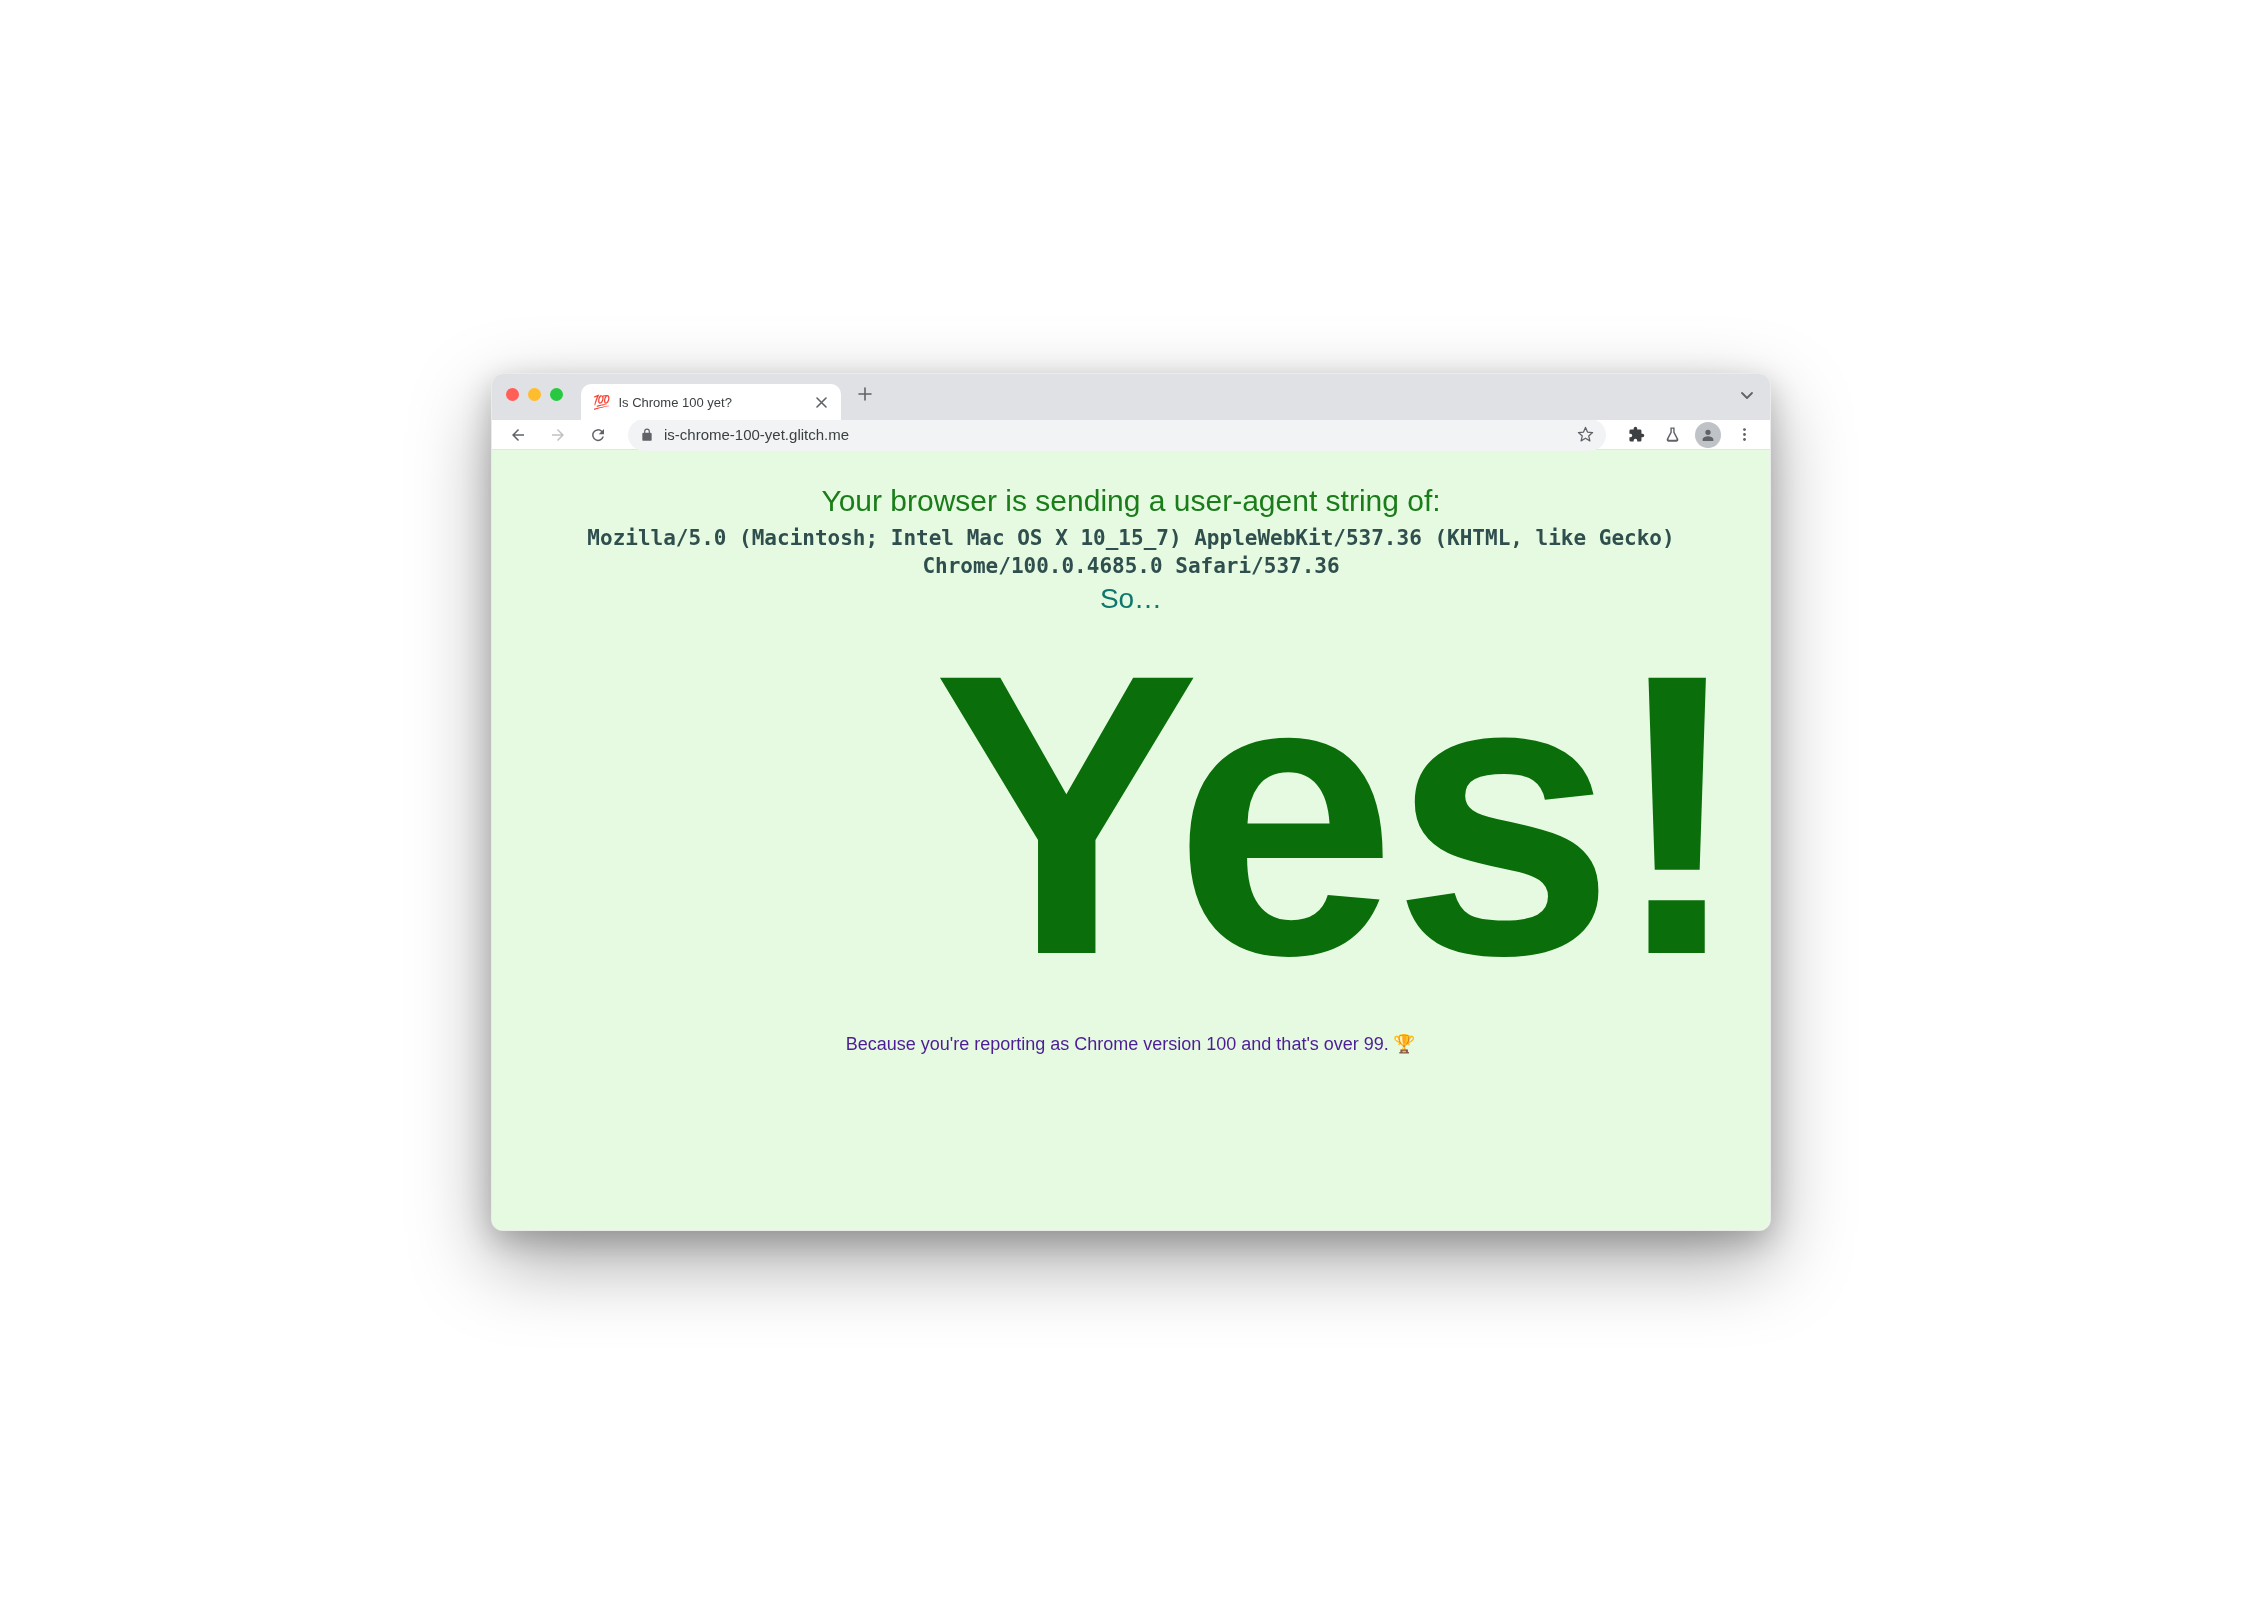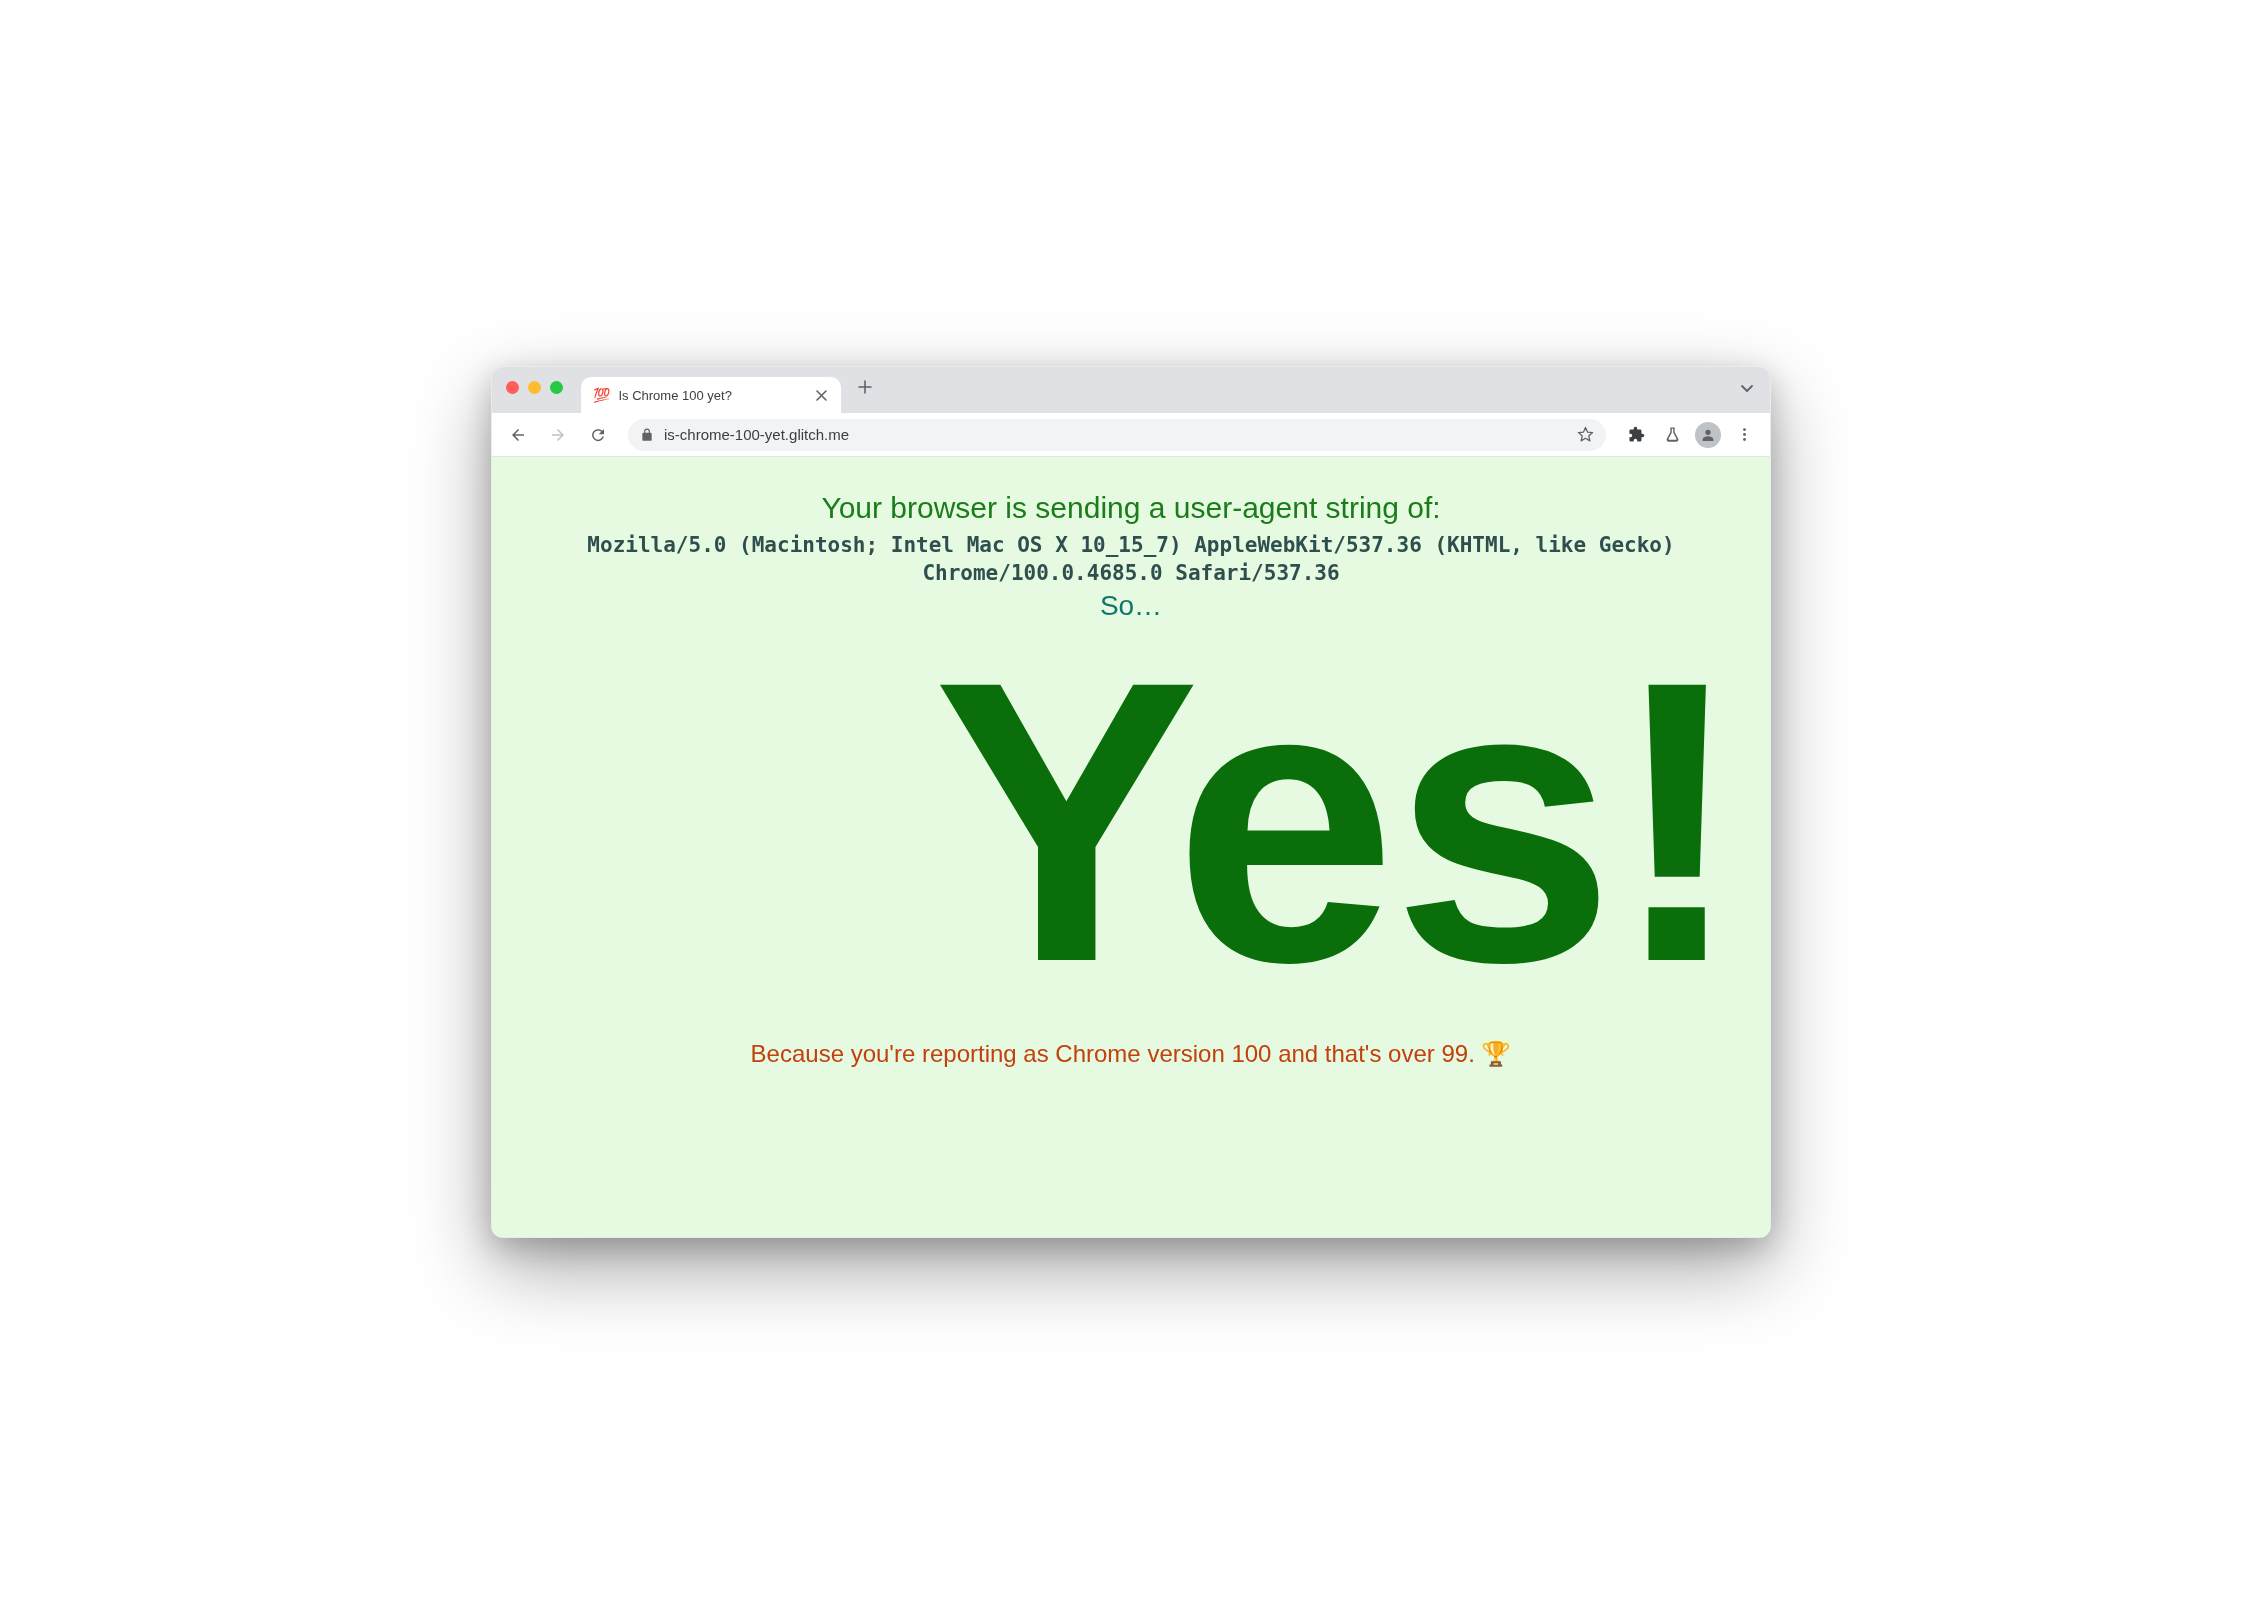--- a/index.html
+++ b/index.html
@@ -72,21 +72,21 @@
     .titlebar .chevron {
       position: absolute;
       right: 16px;
       top: 14px;
       color: #5f6368;
       cursor: pointer;
     }
     
     .toolbar {
       background: #fff;
-      height: 44px;
+      height: 30px;
       display: flex;
       align-items: center;
       padding: 0 10px;
       gap: 8px;
       border-bottom: 1px solid #e4e4e4;
     }
     .nav-btn {
       width: 32px; height: 32px;
       display: flex; align-items: center; justify-content: center;
       color: #5f6368;
@@ -152,22 +152,22 @@
       font-size: 400px;
       font-weight: 700;
       color: #0a6e0a;
       line-height: 0.95;
       letter-spacing: -4px;
       margin-top: 10px;
       font-family: Arial, Helvetica, sans-serif;
       text-align: right;
     }
     .because {
-      font-size: 24px;
-      color: #c2410c;
+      font-size: 18px;
+      color: #4c1d95;
       margin-top: 28px;
     }
     svg { display:block; }
   </style>
 </head>
 <body>
 
 <div class="window">
 
   <div class="titlebar">

